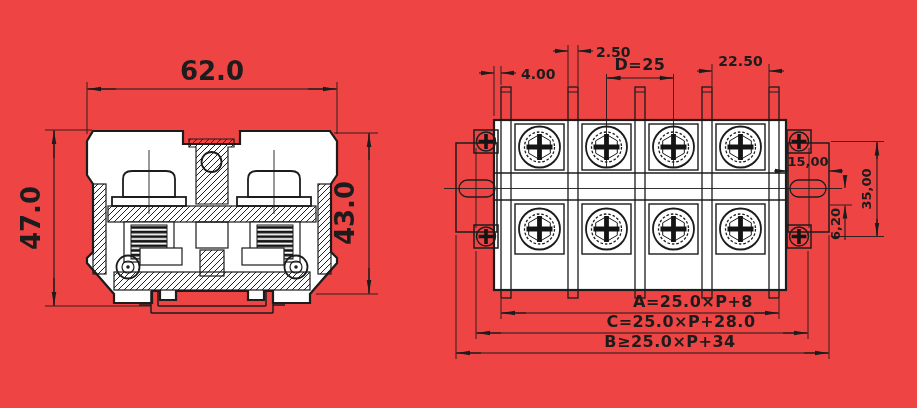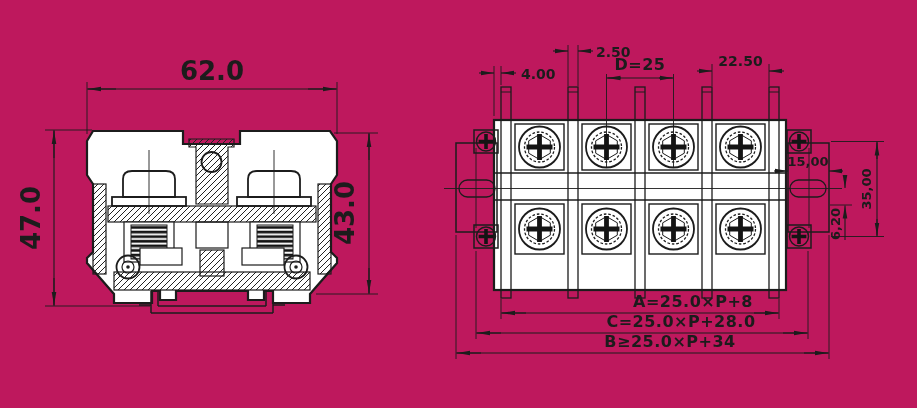--- a/index.html
+++ b/index.html
@@ -1,16 +1,16 @@
 <!DOCTYPE html>
 <html><head>
 <meta charset="utf-8">
 <style>
   html,body{margin:0;padding:0;background:#ffffff;}
-  .canvas{position:relative;width:917px;height:408px;background:#be185d;overflow:hidden;
+  .canvas{position:relative;width:917px;height:408px;background:#ef4444;overflow:hidden;
           font-family:"DejaVu Sans",sans-serif;}
   svg{position:absolute;left:0;top:0;}
   .ol{stroke:#1c1c1c;fill:#ffffff;stroke-width:2.2;stroke-linejoin:miter;}
   .ln{stroke:#1c1c1c;fill:none;}
   .w15{stroke-width:1.5;} .w13{stroke-width:1.3;} .w18{stroke-width:1.8;}
   .thin{stroke:#1c1c1c;stroke-width:0.9;fill:none;}
   .dimln{stroke:#1c1c1c;stroke-width:1.1;fill:none;}
   .hatchfill{fill:url(#hatch);stroke:#1c1c1c;stroke-width:1.2;}
   .coilfill{fill:url(#coil);stroke:#1c1c1c;stroke-width:1;}
   .wbox{fill:#ffffff;stroke:#1c1c1c;stroke-width:1.2;}

